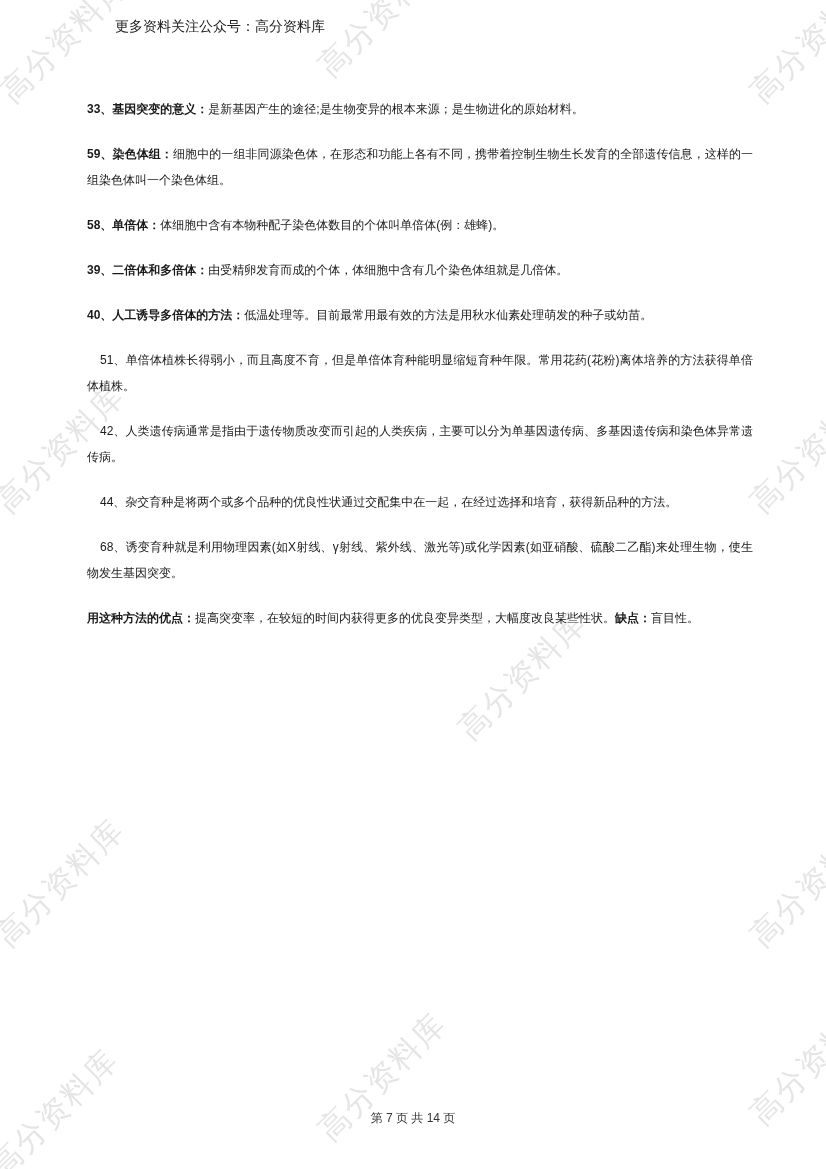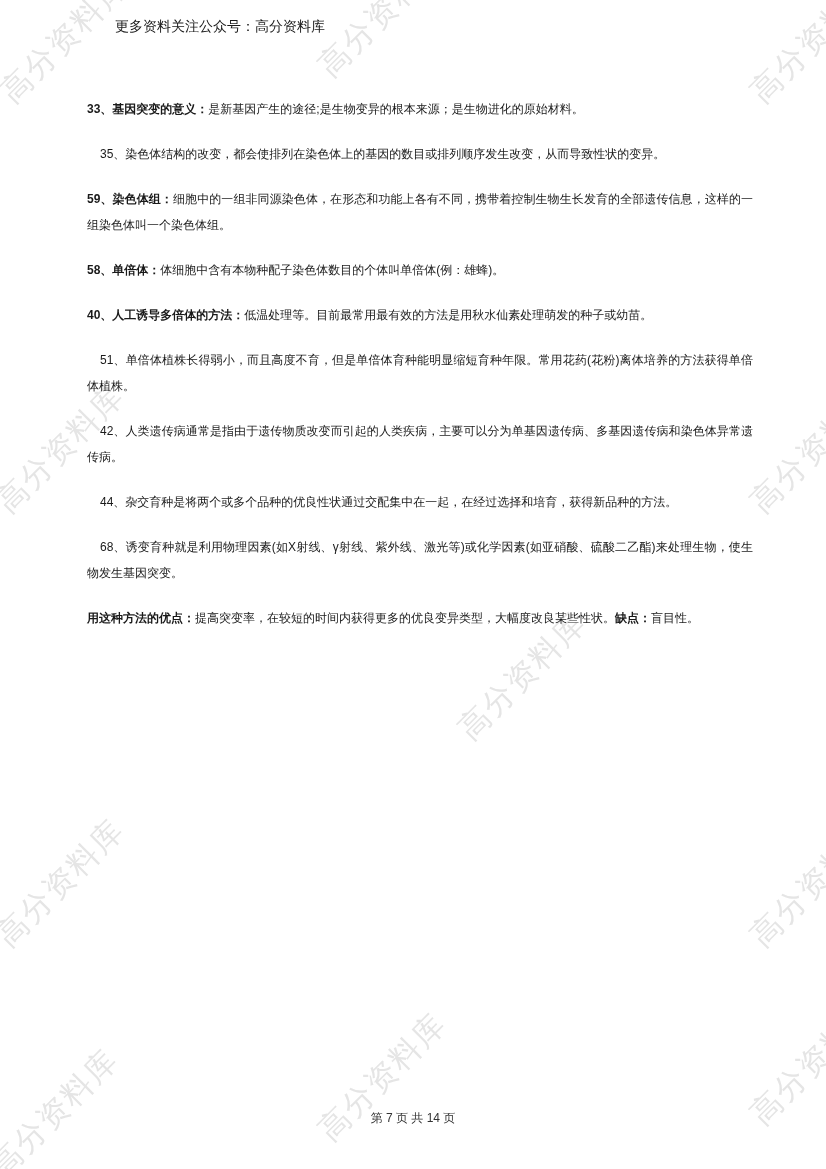--- a/index.html
+++ b/index.html
@@ -60,23 +60,23 @@
       <div class="watermark" style="left: 732px; top: 862px;">高分资料库</div>
       <div class="watermark" style="left: -28px; top: 1092px;">高分资料库</div>
       <div class="watermark" style="left: 300px; top: 1056px;">高分资料库</div>
       <div class="watermark" style="left: 732px; top: 1040px;">高分资料库</div>
     </div>
 
   <div class="header">更多资料关注公众号：高分资料库</div>
 
   <div class="content">
       <p class="para"><span class="seg-bold">33、基因突变的意义：</span><span class="seg-regular">是新基因产生的途径;是生物变异的根本来源；是生物进化的原始材料。</span></p>
-      <p class="para indent"><span class="seg-regular">35、染色体结构的改变，都会使排列在染色体上的基因的数目或排列顺序发生改变，从而导致性状的变异。</span></p>
       <p class="para"><span class="seg-bold">59、染色体组：</span><span class="seg-regular">细胞中的一组非同源染色体，在形态和功能上各有不同，携带着控制生物生长发育的全部遗传信息，这样的一组染色体叫一个染色体组。</span></p>
       <p class="para"><span class="seg-bold">58、单倍体：</span><span class="seg-regular">体细胞中含有本物种配子染色体数目的个体叫单倍体(例：雄蜂)。</span></p>
+      <p class="para"><span class="seg-bold">39、二倍体和多倍体：</span><span class="seg-regular">由受精卵发育而成的个体，体细胞中含有几个染色体组就是几倍体。</span></p>
       <p class="para"><span class="seg-bold">40、人工诱导多倍体的方法：</span><span class="seg-regular">低温处理等。目前最常用最有效的方法是用秋水仙素处理萌发的种子或幼苗。</span></p>
       <p class="para indent"><span class="seg-regular">51、单倍体植株长得弱小，而且高度不育，但是单倍体育种能明显缩短育种年限。常用花药(花粉)离体培养的方法获得单倍体植株。</span></p>
       <p class="para indent"><span class="seg-regular">42、人类遗传病通常是指由于遗传物质改变而引起的人类疾病，主要可以分为单基因遗传病、多基因遗传病和染色体异常遗传病。</span></p>
       <p class="para indent"><span class="seg-regular">44、杂交育种是将两个或多个品种的优良性状通过交配集中在一起，在经过选择和培育，获得新品种的方法。</span></p>
       <p class="para indent"><span class="seg-regular">68、诱变育种就是利用物理因素(如X射线、γ射线、紫外线、激光等)或化学因素(如亚硝酸、硫酸二乙酯)来处理生物，使生物发生基因突变。</span></p>
       <p class="para"><span class="seg-bold">用这种方法的优点：</span><span class="seg-regular">提高突变率，在较短的时间内获得更多的优良变异类型，大幅度改良某些性状。</span><span class="seg-bold">缺点：</span><span class="seg-regular">盲目性。</span></p>
     </div>
 
   <div class="footer">第 7 页 共 14 页</div>
 

